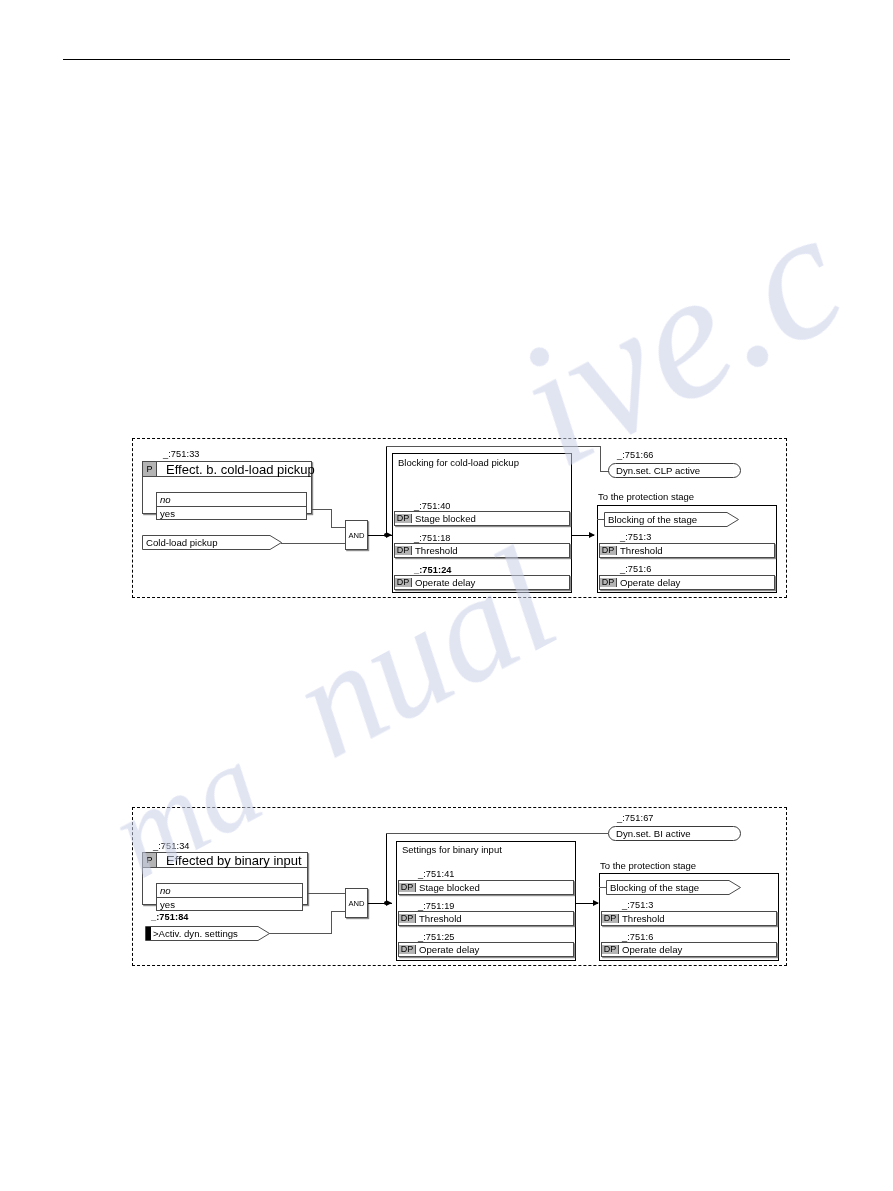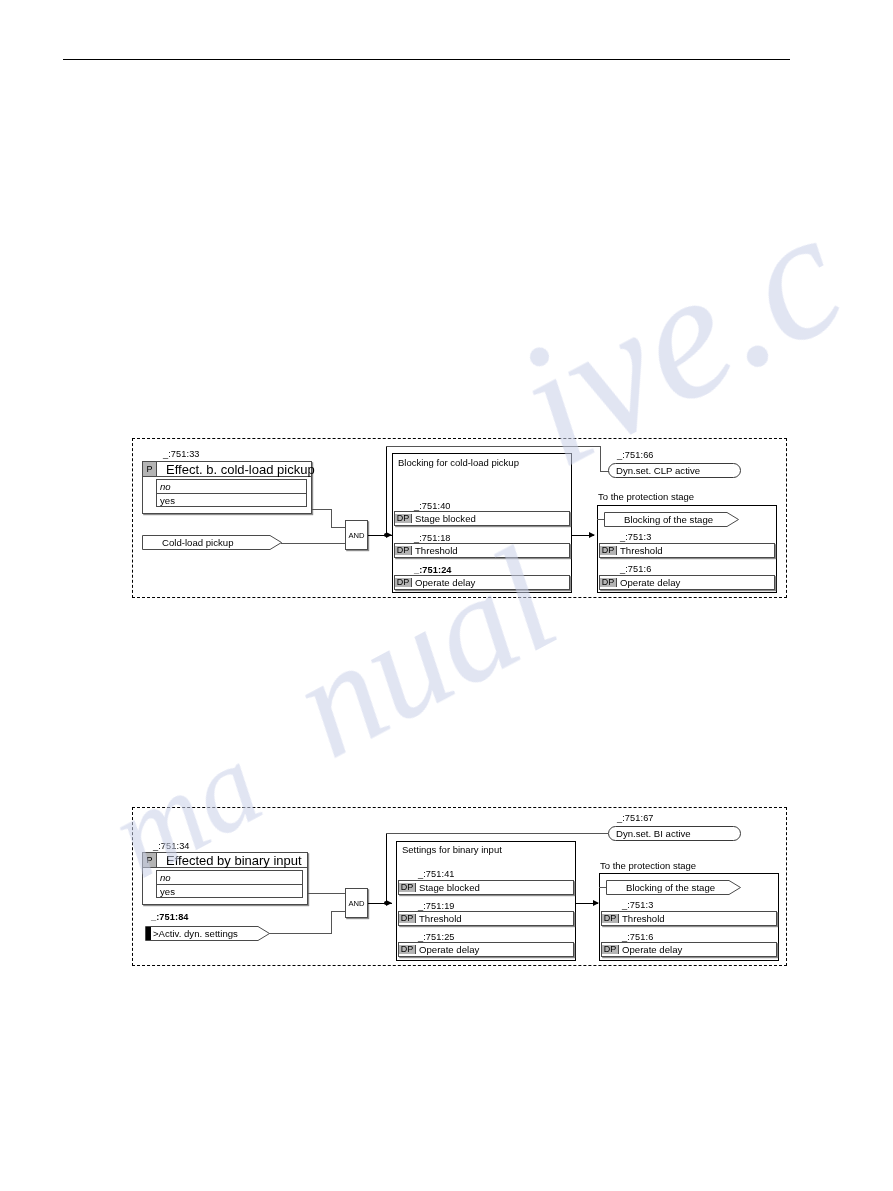--- a/index.html
+++ b/index.html
@@ -120,20 +120,21 @@
   .pblock .prow .txt {
     display: flex;
     align-items: center;
     padding-left: 9px;
     font-size: 13px;
     white-space: nowrap;
   }
   .pblock .opts {
     padding: 2px 4px 3px 13px;
     box-sizing: border-box;
+    margin-top: 13px;
   }
   .pblock .opt {
     height: 14px;
     border: 1px solid #4a4a4a;
     border-bottom: none;
     background: #fff;
     font-size: 9.6px;
     display: flex;
     align-items: center;
     padding-left: 3px;
@@ -151,21 +152,21 @@
   }
   .flag .shape {
     position: absolute;
     left: 0; top: 0; right: 0; bottom: 0;
     background: #ffffff;
     border: 1px solid #4a4a4a;
     box-sizing: border-box;
   }
   .flag .lbl {
     position: absolute;
-    left: 20px;
+    left: 4px;
     top: 0;
     height: 100%;
     display: flex;
     align-items: center;
     font-size: 9.6px;
     white-space: nowrap;
     z-index: 3;
   }
   .flag.bi .lbl { left: 8px; }
   .flag .bimark {

